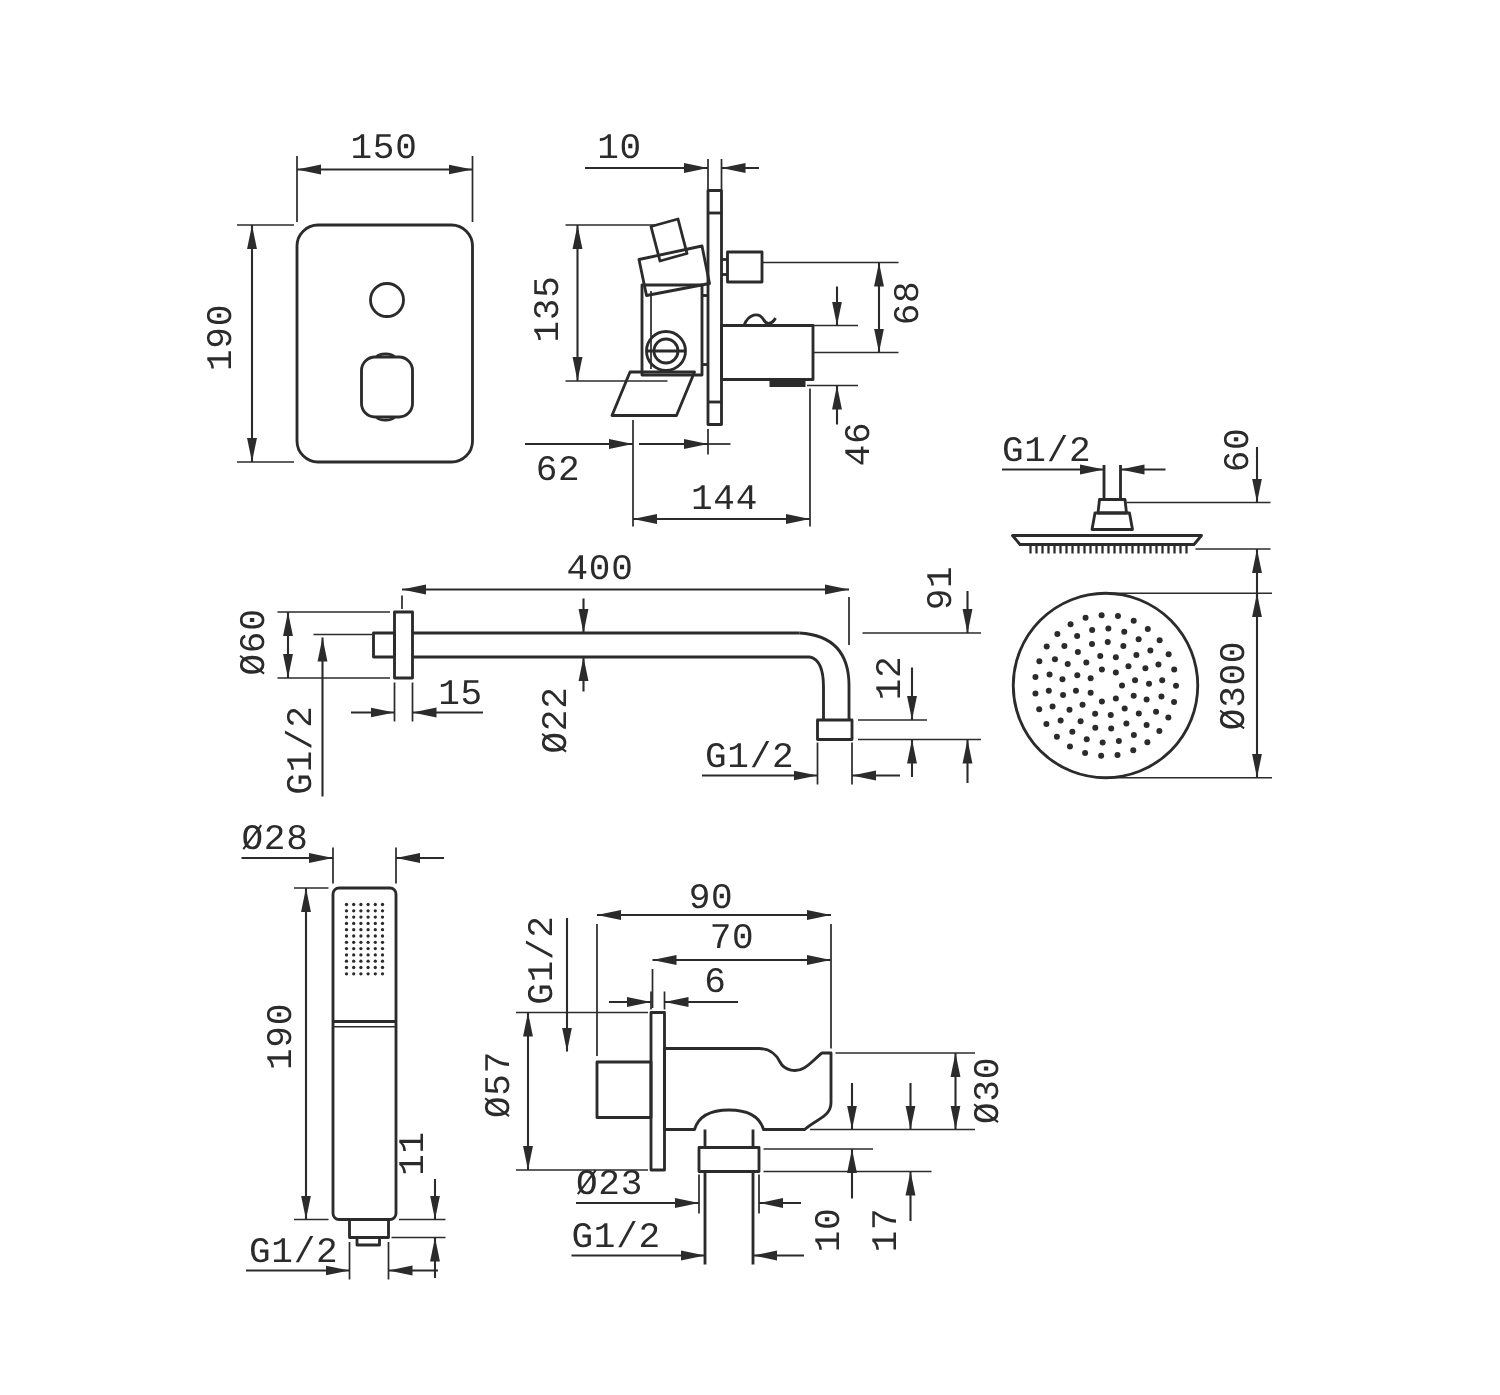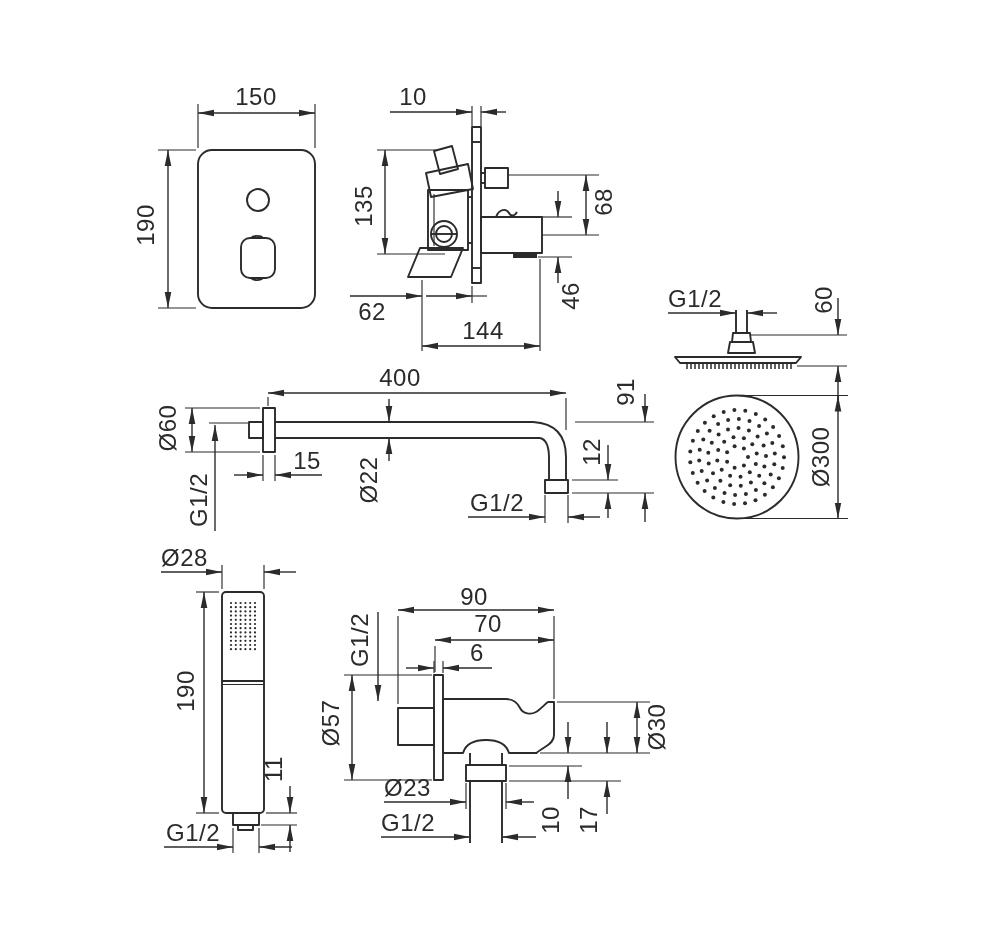--- a/index.html
+++ b/index.html
@@ -1,17 +1,17 @@
 <!DOCTYPE html>
 <html><head>
 <meta charset="utf-8">
 <style>
   html,body{margin:0;padding:0;background:#fff}
   .stage{position:relative;width:1000px;height:930px;background:#fff;overflow:hidden;
-         font-family:Liberation Sans, sans-serif}
+         font-family:Liberation Mono, monospace}
   svg{display:block}
   .ol{fill:none;stroke:#2b2b2b;stroke-width:1.9;stroke-linejoin:round}   
   .dl{fill:none;stroke:#2b2b2b;stroke-width:1.4}                         
   .xl{fill:none;stroke:#2b2b2b;stroke-width:1.15}                        
   .tx{font-size:24px;fill:#2b2b2b;letter-spacing:.5px}
   .mid{text-anchor:middle}
   .dk{fill:#2b2b2b;stroke:none}
 </style>
 </head>
 <body>

